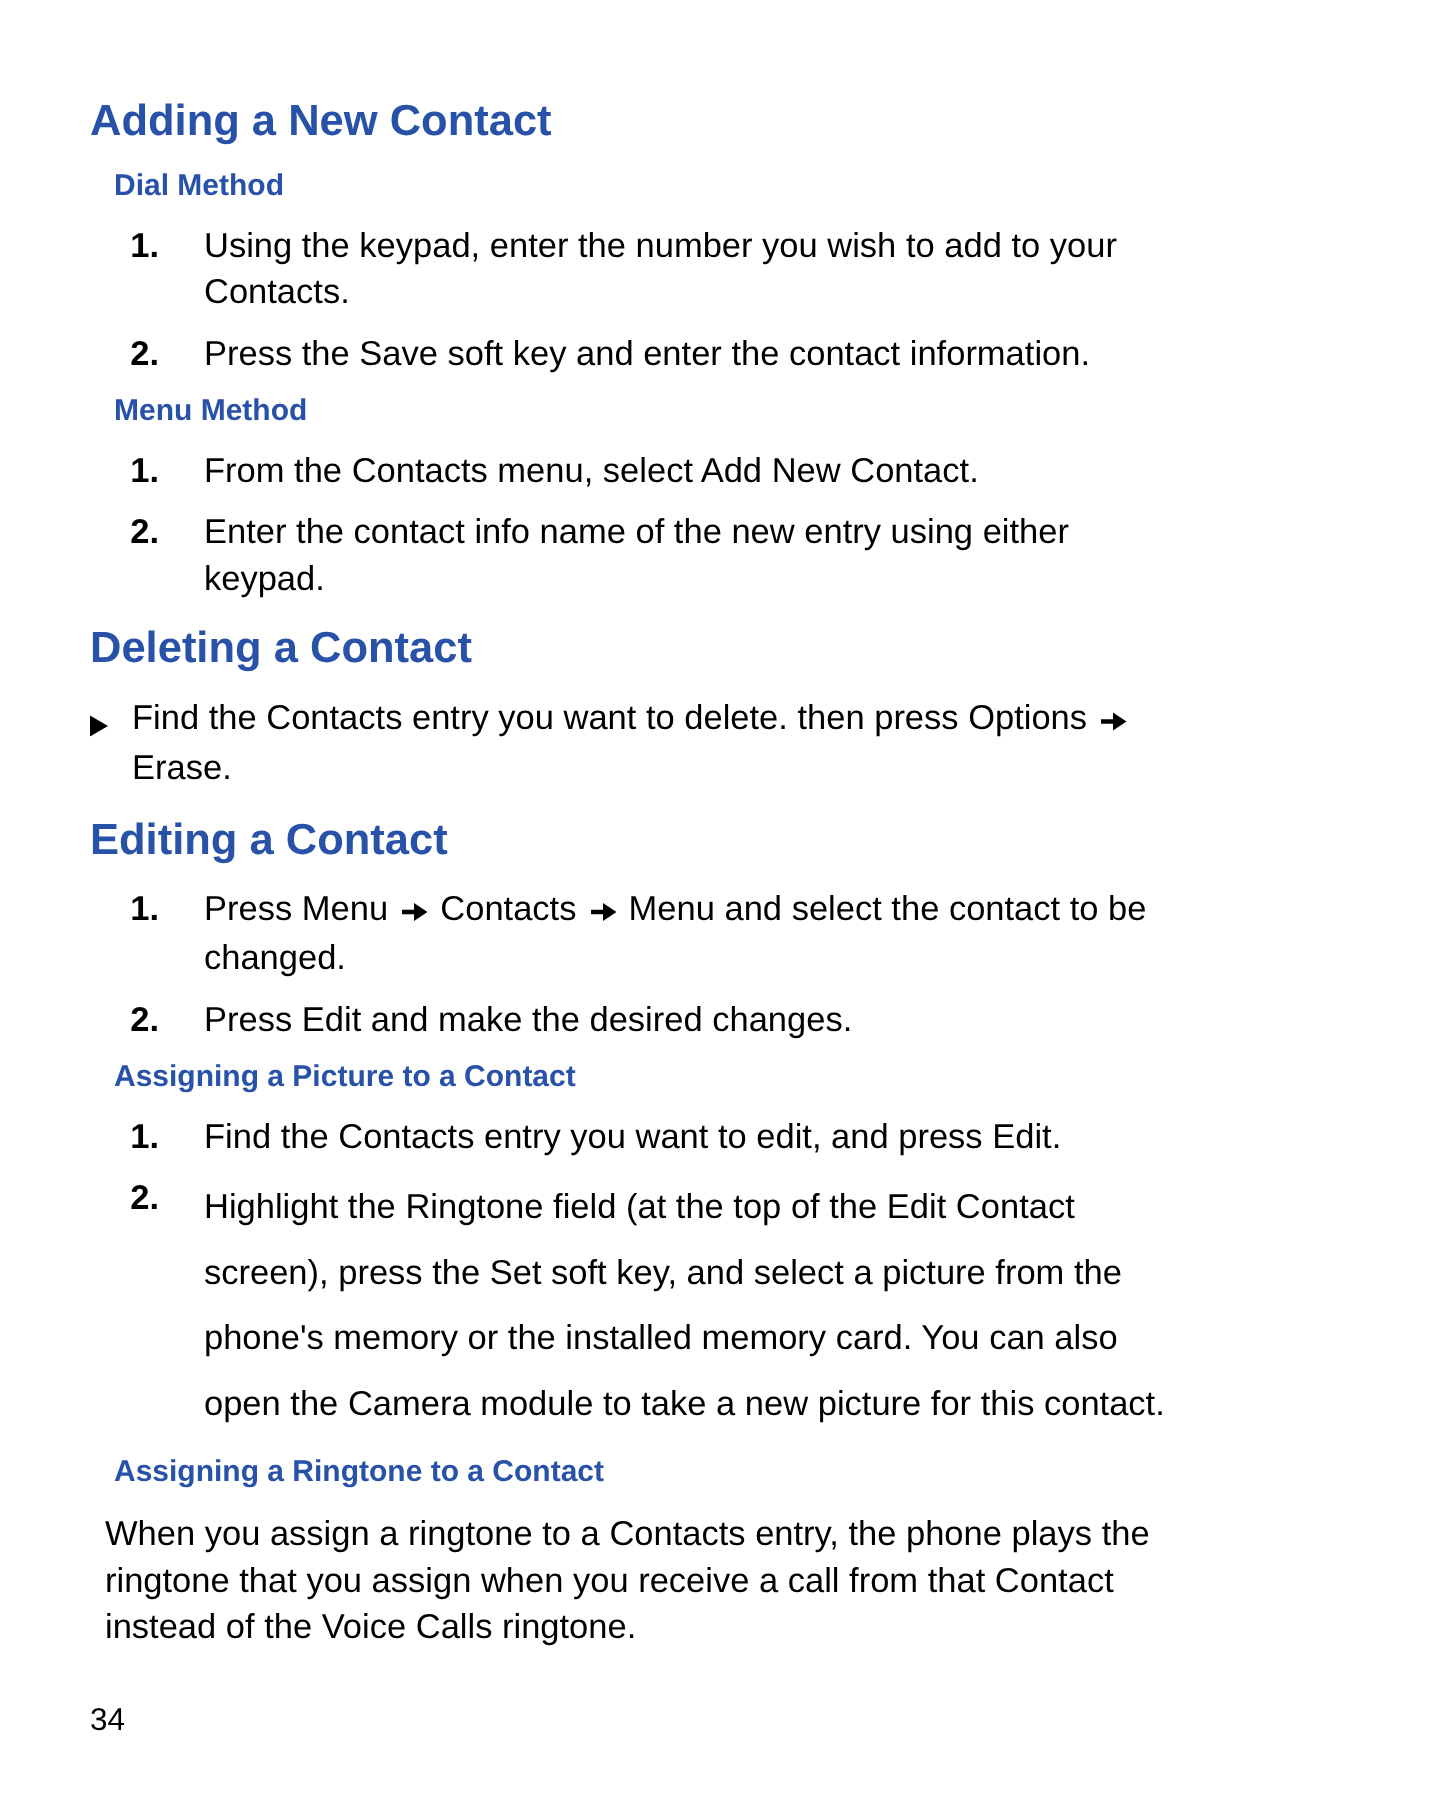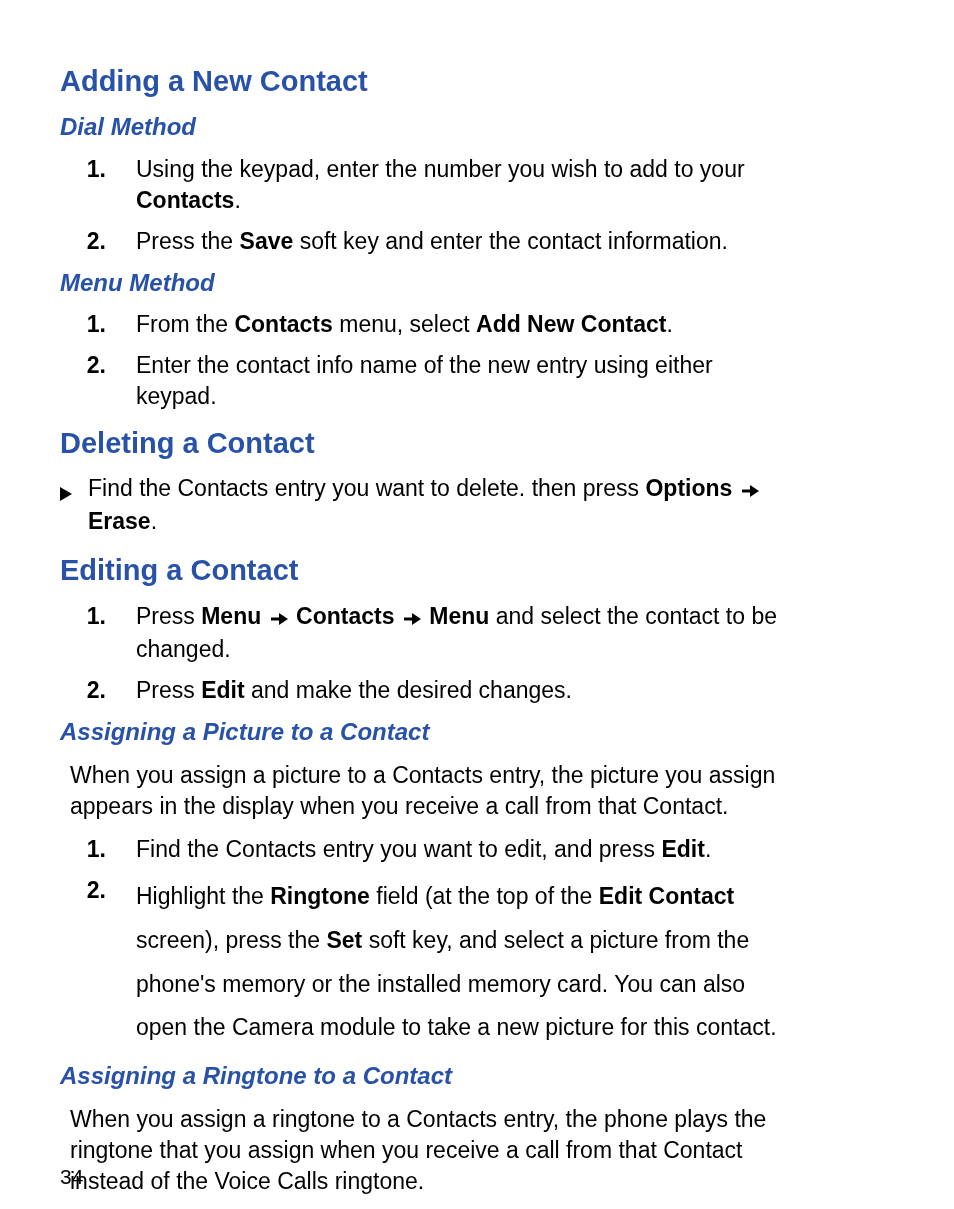--- a/index.html
+++ b/index.html
@@ -19,24 +19,23 @@
     line-height: 1.35;
   }
   .h2 {
     color: #2851a8;
     font-weight: 900;
     font-size: 29px;
     margin: 12px 0 6px 0;
   }
   .h3 {
     color: #2851a8;
-    font-style: italic;
     font-weight: 900;
-    font-size: 24px;
-    margin: 10px 0 6px 0;
+    font-size: 20px;
+    margin: 10px 0 6px 16px;
   }
   .ol {
     margin: 6px 0 10px 0;
     padding: 0;
   }
   .ol-item {
     display: flex;
     align-items: flex-start;
     margin: 10px 0;
   }
@@ -64,21 +63,21 @@
     flex: 0 0 22px;
     padding-top: 5px;
   }
   .bullet-body {
     flex: 1 1 auto;
     padding-left: 6px;
   }
   .para {
     margin: 12px 0 12px 10px;
   }
-  .bold { font-weight: 700; }
+  .bold { font-weight: 400; }
   .arrow-inline {
     display: inline-block;
     vertical-align: -2px;
     padding: 0 2px;
   }
   .page-num {
     position: absolute;
     left: 60px;
     bottom: 48px;
     font-size: 21px;
@@ -140,21 +139,20 @@
               <polygon points="9,1 18,7 9,13" fill="#000"></polygon>
             </svg></span> <span class="bold">Menu</span> and select the contact to be changed.</div>
       </div>
       <div class="ol-item">
         <div class="ol-num">2.</div>
         <div class="ol-body">Press <span class="bold">Edit</span> and make the desired changes.</div>
       </div>
     </div>
 
   <div class="h3">Assigning a Picture to a Contact</div>
-  <div class="para">When you assign a picture to a Contacts entry, the picture you assign appears in the display when you receive a call from that Contact.</div>
   <div class="ol">
       <div class="ol-item">
         <div class="ol-num">1.</div>
         <div class="ol-body">Find the Contacts entry you want to edit, and press <span class="bold">Edit</span>.</div>
       </div>
       <div class="ol-item">
         <div class="ol-num">2.</div>
         <div class="ol-body ol-body-loose">Highlight the <span class="bold">Ringtone</span> field (at the top of the <span class="bold">Edit Contact</span> screen), press the <span class="bold">Set</span> soft key, and select a picture from the phone's memory or the installed memory card.  You can also open the Camera module to take a new picture for this contact.</div>
       </div>
     </div>

